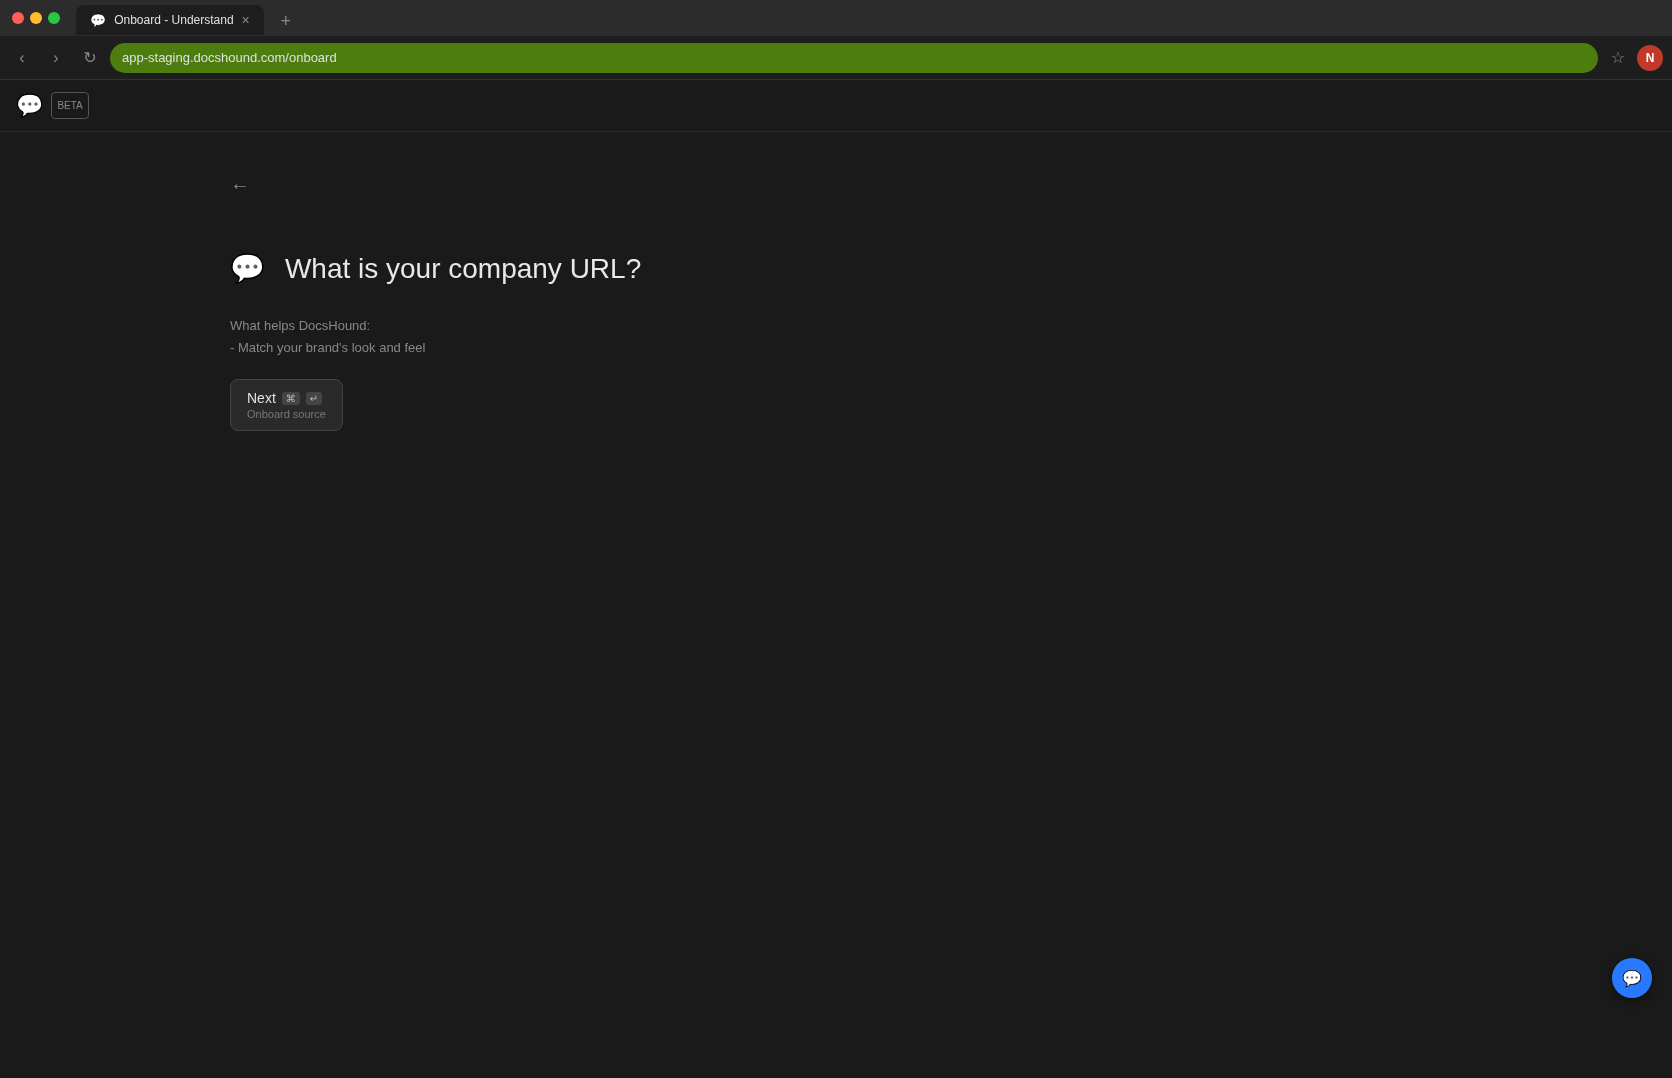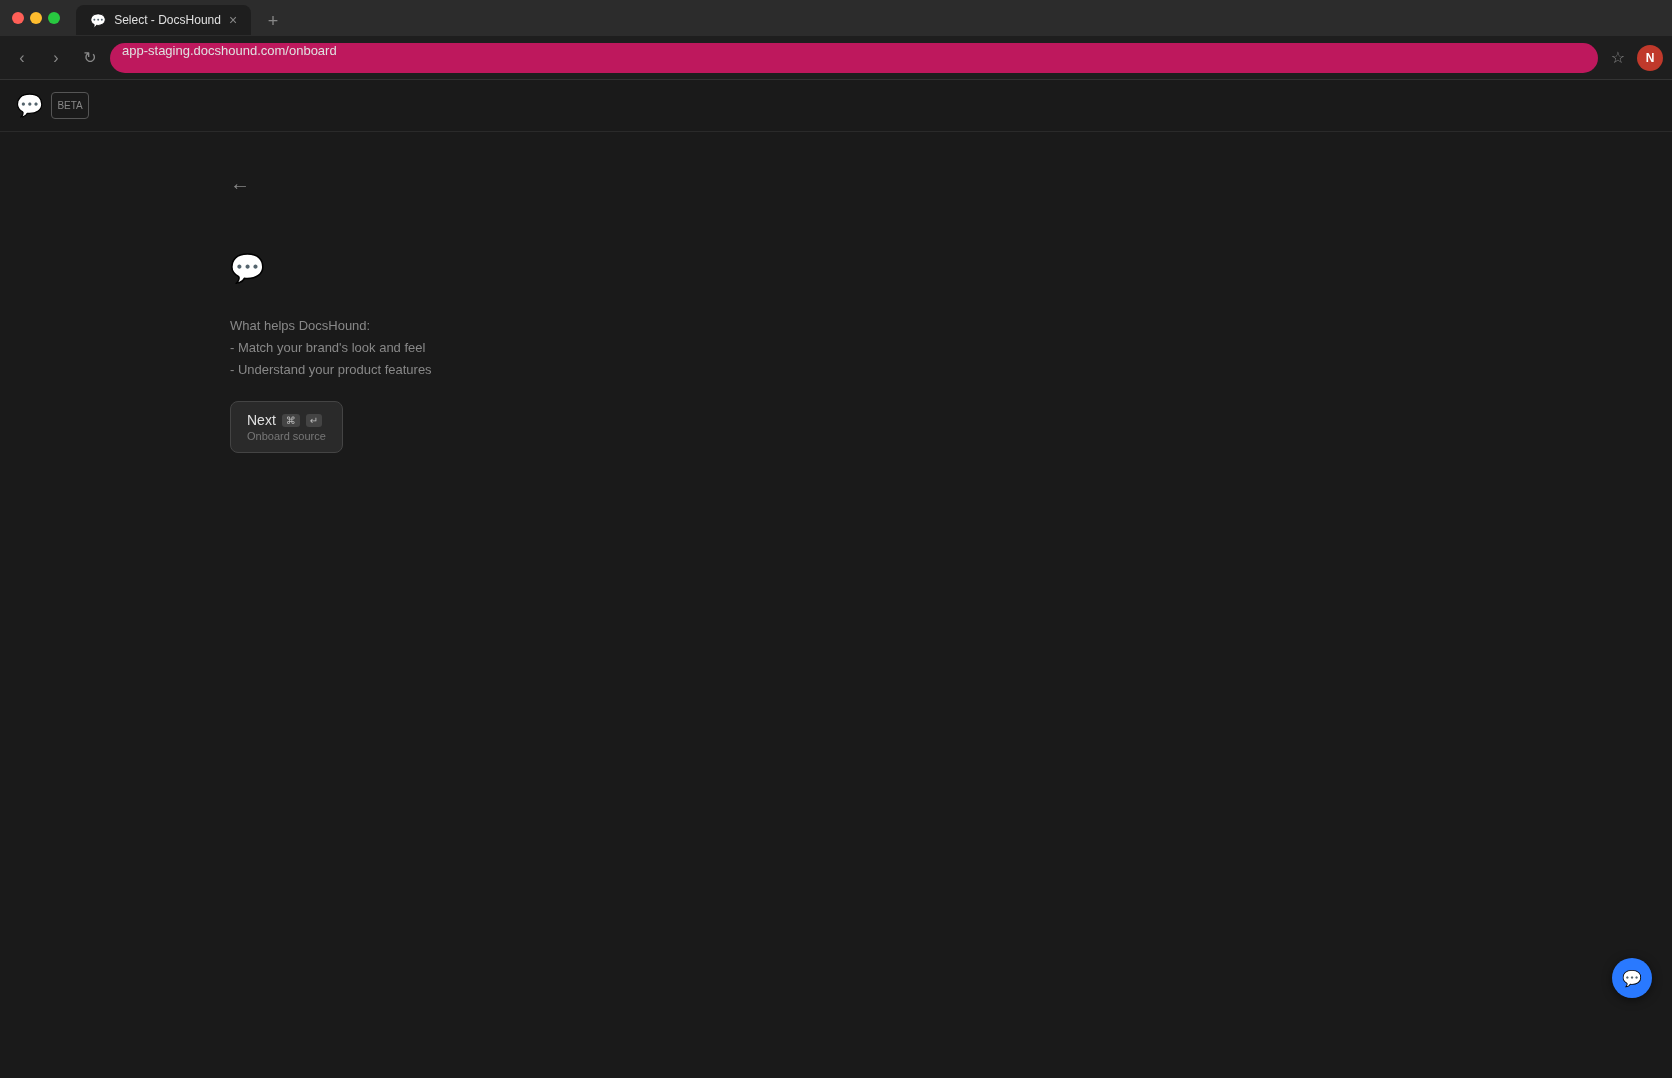--- a/index.html
+++ b/index.html
@@ -108,23 +108,24 @@
       color: #888;
       font-size: 16px;
       cursor: pointer;
       background: none;
       border: none;
     }
 
     .address-bar {
       flex: 1;
       height: 30px;
-      background: #be185d;
+      background: #4d7c0f;
       border-radius: 16px;
       display: flex;
+      align-items: center;
       padding: 0 12px;
       font-size: 13px;
       color: #e0e0e0;
       gap: 6px;
     }
 
     .address-text {
       flex: 1;
       color: #e0e0e0;
       font-size: 13px;
@@ -304,21 +305,21 @@
 
   <div class="browser-title-bar">
     <div class="window-controls">
       <div class="window-control close"></div>
       <div class="window-control minimize"></div>
       <div class="window-control maximize"></div>
     </div>
     <div class="tabs-bar" style="flex:1; display:flex; align-items:flex-end; gap:4px;">
       <div class="tab">
         <span style="font-size:13px;">💬</span>
-        <span>Select - DocsHound</span>
+        <span>Onboard - Understand</span>
         <span class="tab-close">×</span>
       </div>
       <div class="tab-new">+</div>
     </div>
   </div>
 
   <div class="browser-toolbar">
     <button class="toolbar-btn">‹</button>
     <button class="toolbar-btn">›</button>
     <button class="toolbar-btn">↻</button>
@@ -340,27 +341,27 @@
     <span class="beta-badge">BETA</span>
   </div>
 </div>
 
 <div class="main-content">
   <button class="back-button">←</button>
 
   <div class="onboard-section">
     <div class="onboard-header">
       <span style="font-size:28px; color:#aaa;">💬</span>
+      <h1 class="onboard-title">What is your company URL?</h1>
     </div>
 
 
     <div class="help-text">
       <p>What helps DocsHound:</p>
       <p>- Match your brand's look and feel</p>
-      <p>- Understand your product features</p>
     </div>
 
     <button class="next-button">
       <div class="next-button-top">
         <span>Next</span>
         <span class="kbd-badge">⌘</span>
         <span class="kbd-badge">↵</span>
       </div>
       <div class="next-button-sub">Onboard source</div>
     </button>

